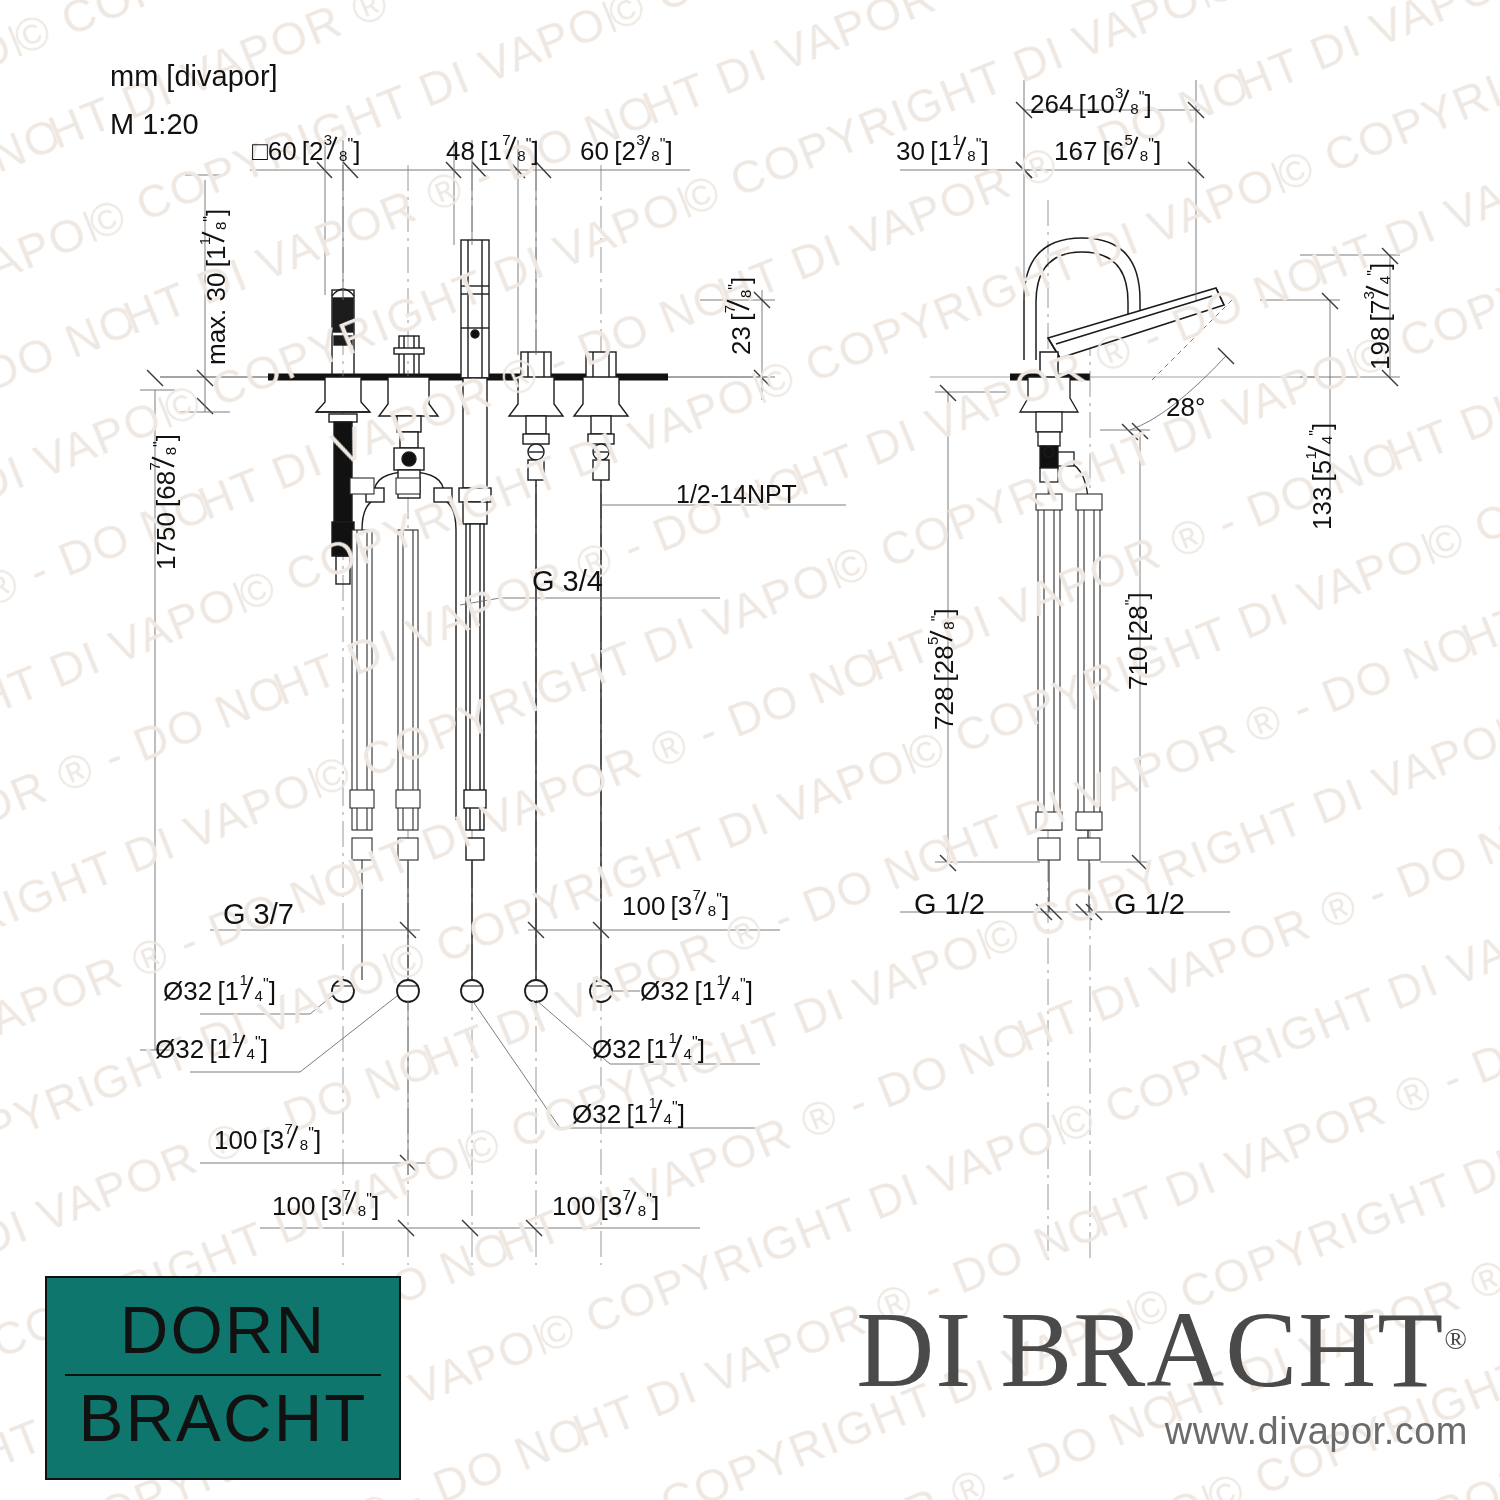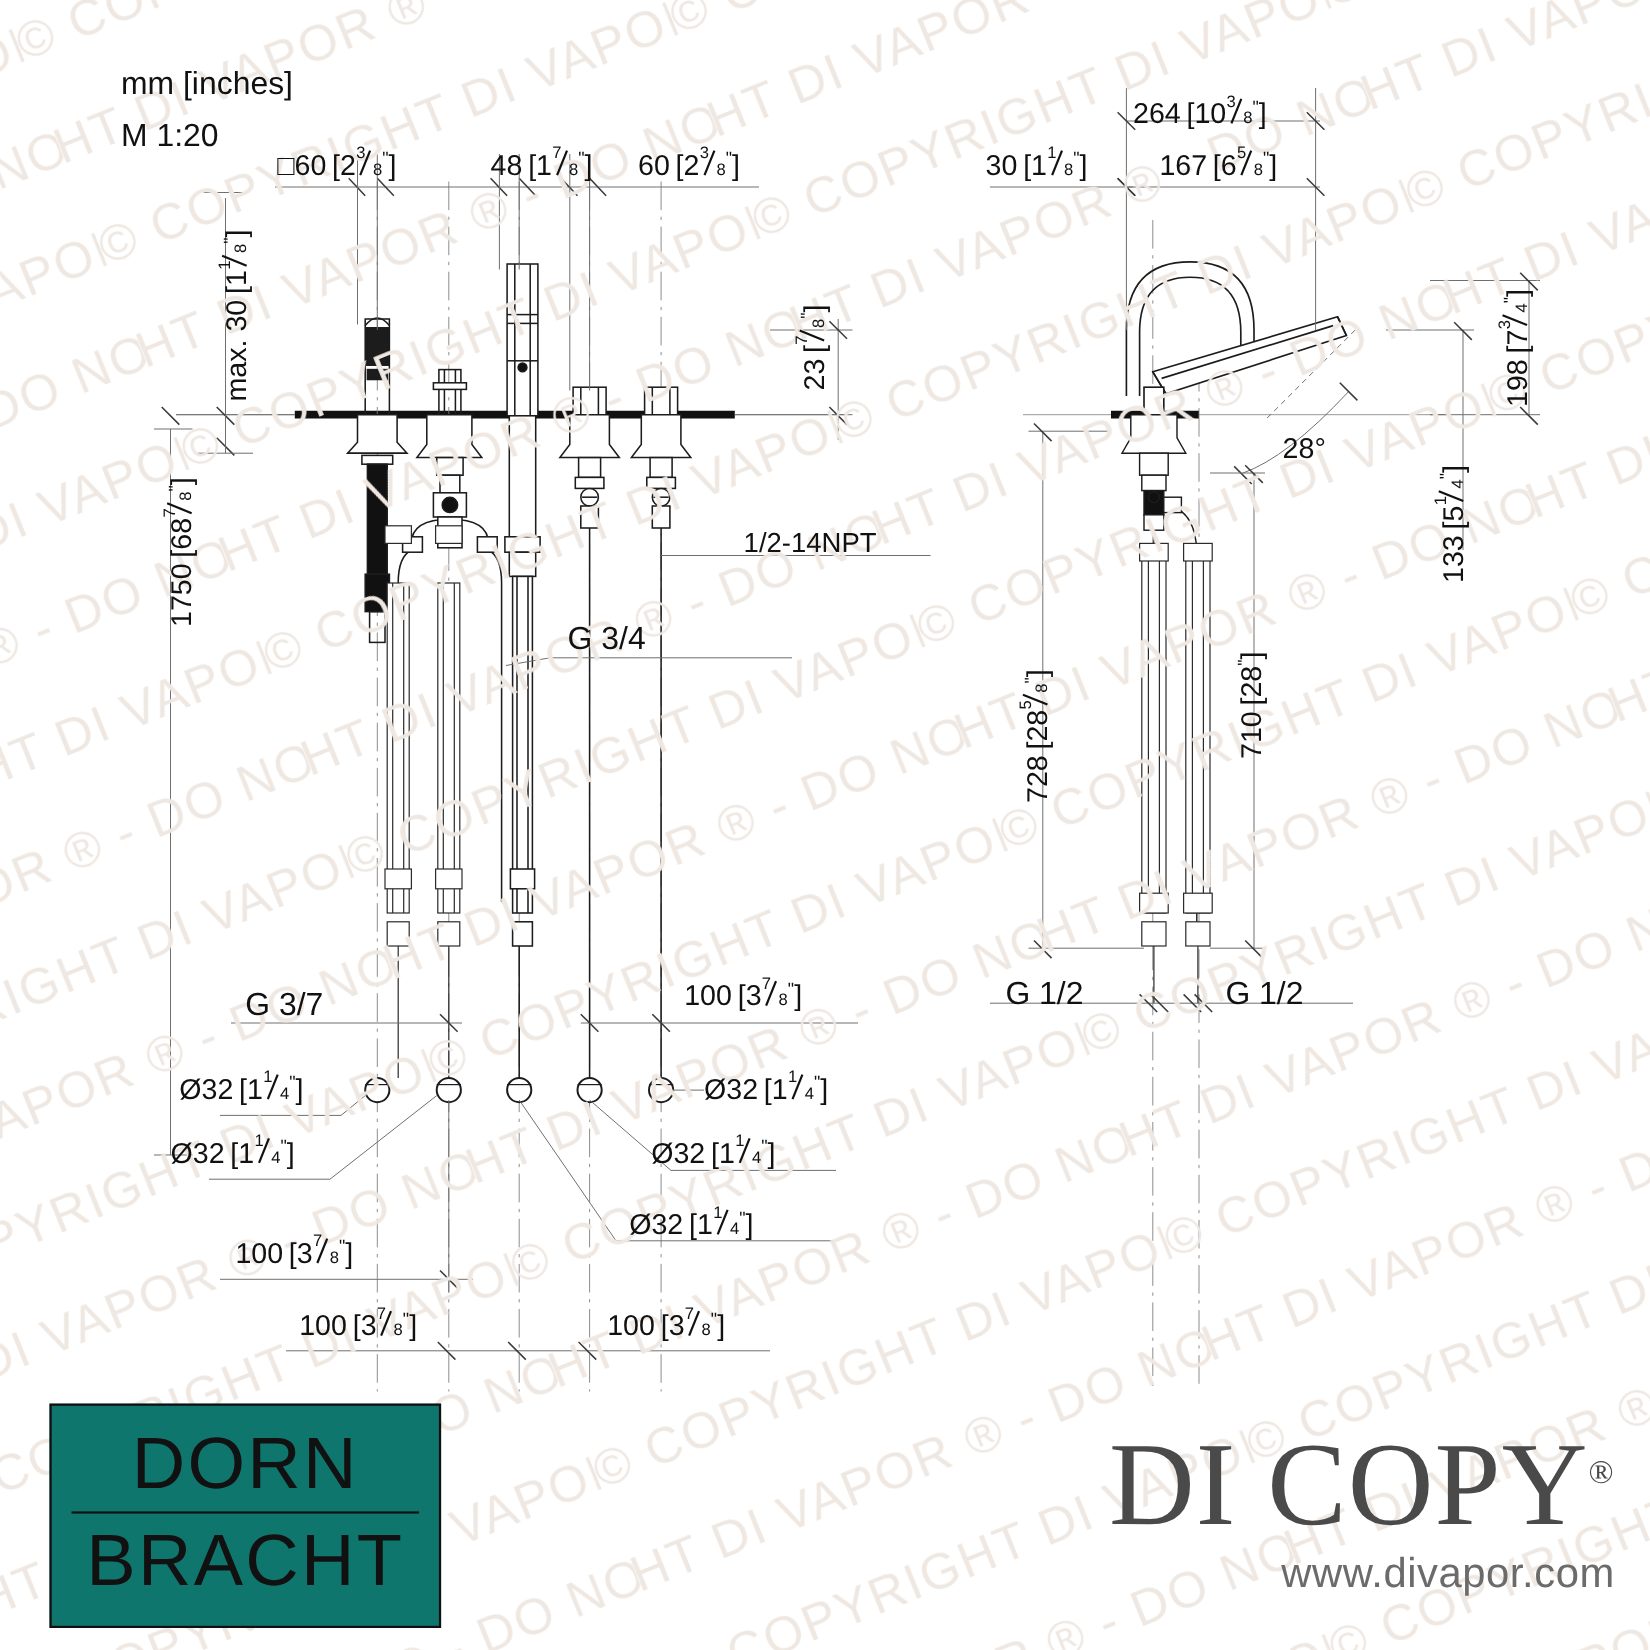--- a/index.html
+++ b/index.html
@@ -393,21 +393,21 @@
           <line x1="1036" y1="904" x2="1052" y2="920"></line>
           <line x1="1046" y1="904" x2="1062" y2="920"></line>
           <line x1="1076" y1="904" x2="1092" y2="920"></line>
           <line x1="1086" y1="904" x2="1102" y2="920"></line>
         </g>
       </g>
 
     </g>
   </svg>
 
-  <div class="lbl hd" style="left:110px;top:60px;">mm [inches]</div>
+  <div class="lbl hd" style="left:110px;top:60px;">mm [divapor]</div>
   <div class="lbl hd" style="left:110px;top:108px;">M 1:20</div>
 
   <div class="lbl sz" style="left:252px;top:135px;">
     <span>□</span><span>60</span> <span class="brk">[</span><span>2</span><span class="fr"><span class="n">3</span><span class="s"></span><span class="d">8</span></span><span style="font-size:0.62em;vertical-align:super;">"</span><span class="brk">]</span>
   </div>
 
   <div class="lbl sz" style="left:446px;top:135px;">
     <span>48</span> <span class="brk">[</span><span>1</span><span class="fr"><span class="n">7</span><span class="s"></span><span class="d">8</span></span><span style="font-size:0.62em;vertical-align:super;">"</span><span class="brk">]</span>
   </div>
 
@@ -421,21 +421,21 @@
 
   <div class="lbl sz vert" style="left:150px;top:570px;transform:rotate(-90deg);">
     <span>1750</span> <span class="brk">[</span><span>68</span><span class="fr"><span class="n">7</span><span class="s"></span><span class="d">8</span></span><span style="font-size:0.62em;vertical-align:super;">"</span><span class="brk">]</span>
   </div>
 
   <div class="lbl sz vert" style="left:725px;top:355px;transform:rotate(-90deg);">
     <span>23</span> <span class="brk">[</span><span class="fr"><span class="n">7</span><span class="s"></span><span class="d">8</span></span><span style="font-size:0.62em;vertical-align:super;">"</span><span class="brk">]</span>
   </div>
 
   <div class="lbl sz" style="left:676px;top:480px;font-size:25px;">1/2-14NPT</div>
-  <div class="lbl sz" style="left:516px;top:565px;font-size:29px;">G 3/4</div>
+  <div class="lbl sz" style="left:532px;top:565px;font-size:29px;">G 3/4</div>
   <div class="lbl sz" style="left:223px;top:898px;font-size:29px;">G 3/7</div>
 
   <div class="lbl sz" style="left:622px;top:890px;">
     <span>100</span> <span class="brk">[</span><span>3</span><span class="fr"><span class="n">7</span><span class="s"></span><span class="d">8</span></span><span style="font-size:0.62em;vertical-align:super;">"</span><span class="brk">]</span>
   </div>
 
   <div class="lbl sz" style="left:163px;top:975px;">
     <span>Ø</span><span>32</span> <span class="brk">[</span><span>1</span><span class="fr"><span class="n">1</span><span class="s"></span><span class="d">4</span></span><span style="font-size:0.62em;vertical-align:super;">"</span><span class="brk">]</span>
   </div>
 
@@ -500,17 +500,17 @@
   <div class="lbl sz" style="left:914px;top:888px;font-size:29px;">G 1/2</div>
   <div class="lbl sz" style="left:1114px;top:888px;font-size:29px;">G 1/2</div>
 
   <div class="logo-box">
     <div class="ln1">DORN</div>
     <div class="rule"></div>
     <div class="ln2">BRACHT</div>
   </div>
 
   <div class="dv">
-    <div class="name"><span>DI COPY</span><span class="reg">®</span></div>
+    <div class="name"><span>DI BRACHT</span><span class="reg">®</span></div>
     <div class="url">www.divapor.com</div>
   </div>
 
 </div>
 
 </body></html>

